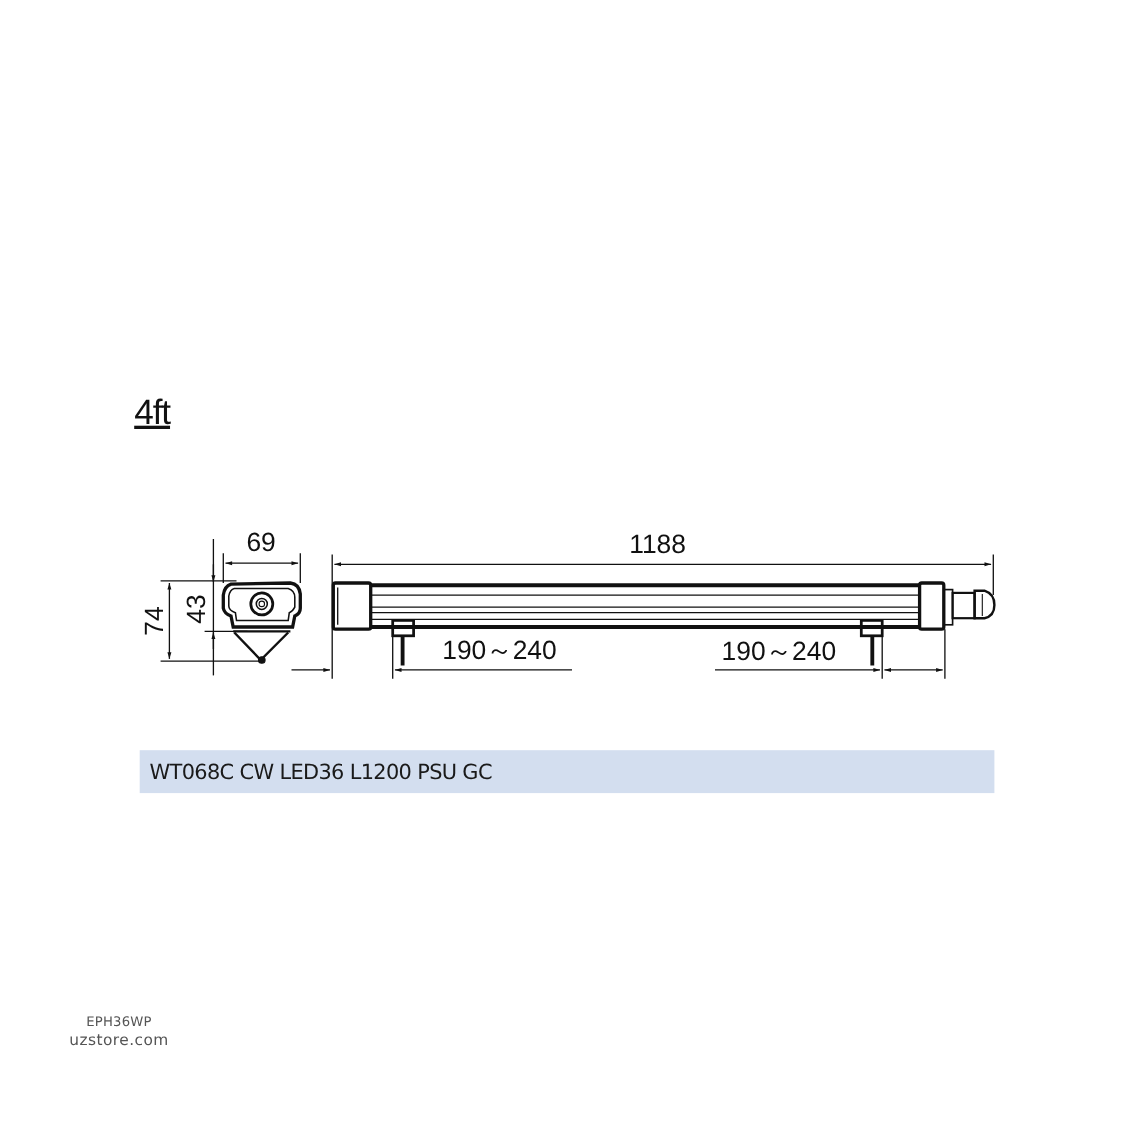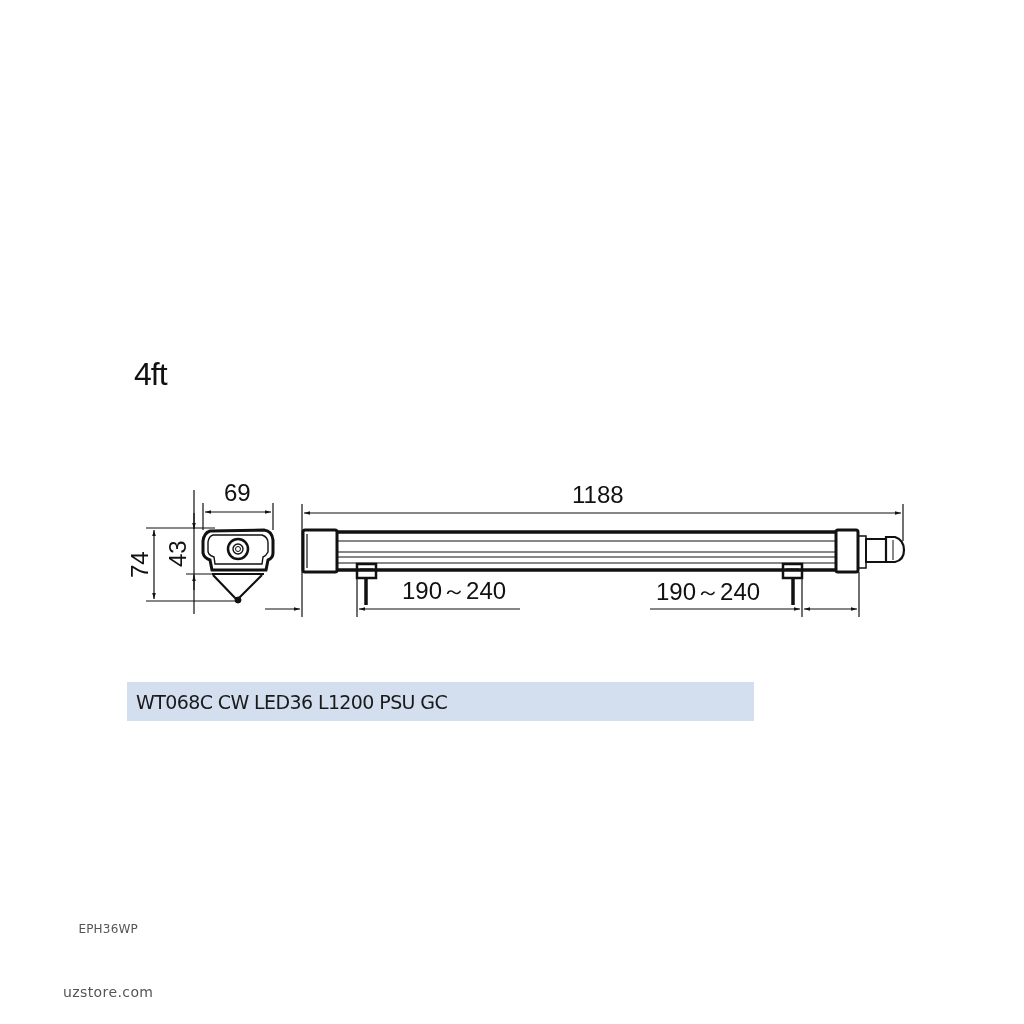--- a/index.html
+++ b/index.html
@@ -1,24 +1,24 @@
 <!DOCTYPE html>
 <html><head>
 <meta charset="utf-8">
 <style>
   html, body { margin:0; padding:0; background:#ffffff; }
   body { width:1024px; height:1024px; position:relative; overflow:hidden; font-family:"Liberation Sans", sans-serif; }
-  .size-label { position:absolute; left:134px; top:356px; font-size:32px; color:#111; letter-spacing:-1px; }
+  .size-label { position:absolute; left:122px; top:356px; font-size:32px; color:#111; letter-spacing:-1px;text-decoration:underline; }
   .drawing { position:absolute; left:0; top:0; width:1024px; height:1024px; }
   .dim-text { font-family:"Liberation Sans", sans-serif; font-size:24px; fill:#111; }
-  .product-bar { position:absolute; left:127px; top:682px; width:627px; height:39px; background:#d3deef; }
+  .product-bar { position:absolute; left:127px; top:682px; width:777px; height:39px; background:#d3deef; }
   .product-text { position:absolute; left:9px; top:9px; font-size:19px; color:#1a1a1a; font-family:"DejaVu Sans", sans-serif; letter-spacing:-0.6px; }
   .footer { position:absolute; left:63px; top:921px; color:#555; font-family:"DejaVu Sans", sans-serif; line-height:17px;text-align:center; }
   .footer .code { font-size:12px; letter-spacing:0.2px; }
-  .footer .site { font-size:14px; letter-spacing:0.4px;margin-top:46px; }
+  .footer .site { font-size:14px; letter-spacing:0.4px; }
 </style>
 </head>
 <body>
 
 <div class="size-label">4ft</div>
 
 <svg class="drawing" viewBox="0 0 1024 1024" xmlns="http://www.w3.org/2000/svg">
   <defs>
     <marker id="arr" viewBox="0 0 10 10" refX="10" refY="5" markerWidth="12" markerHeight="6" orient="auto-start-reverse" markerUnits="userSpaceOnUse">
       <path d="M0,2 L10,5 L0,8 z" fill="#111"></path>

